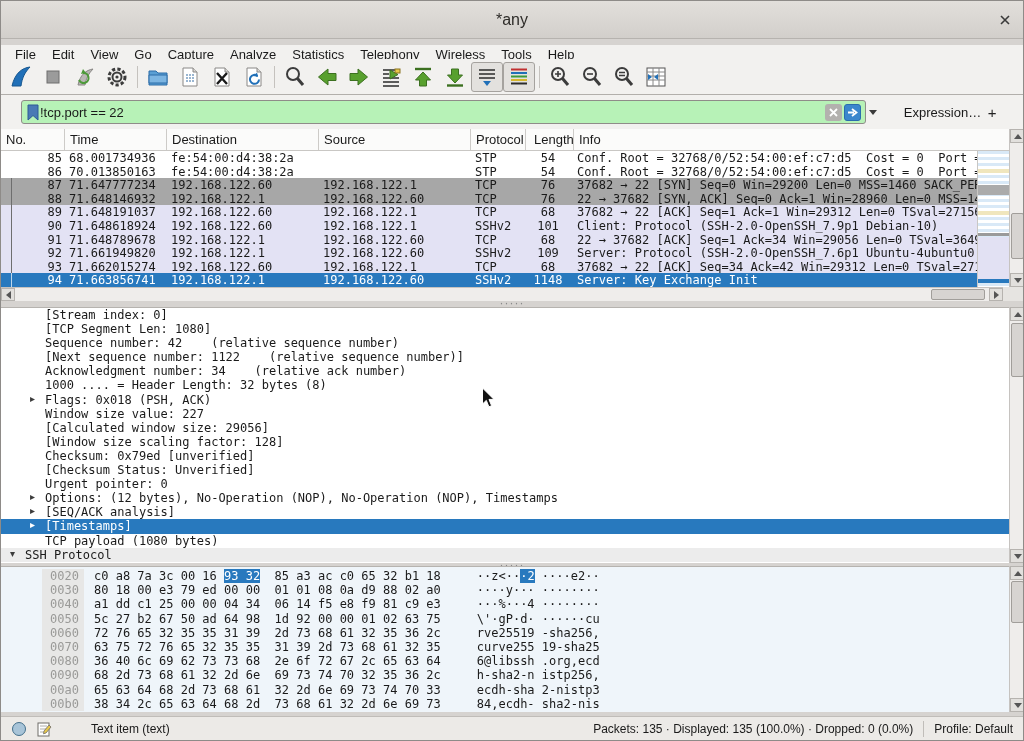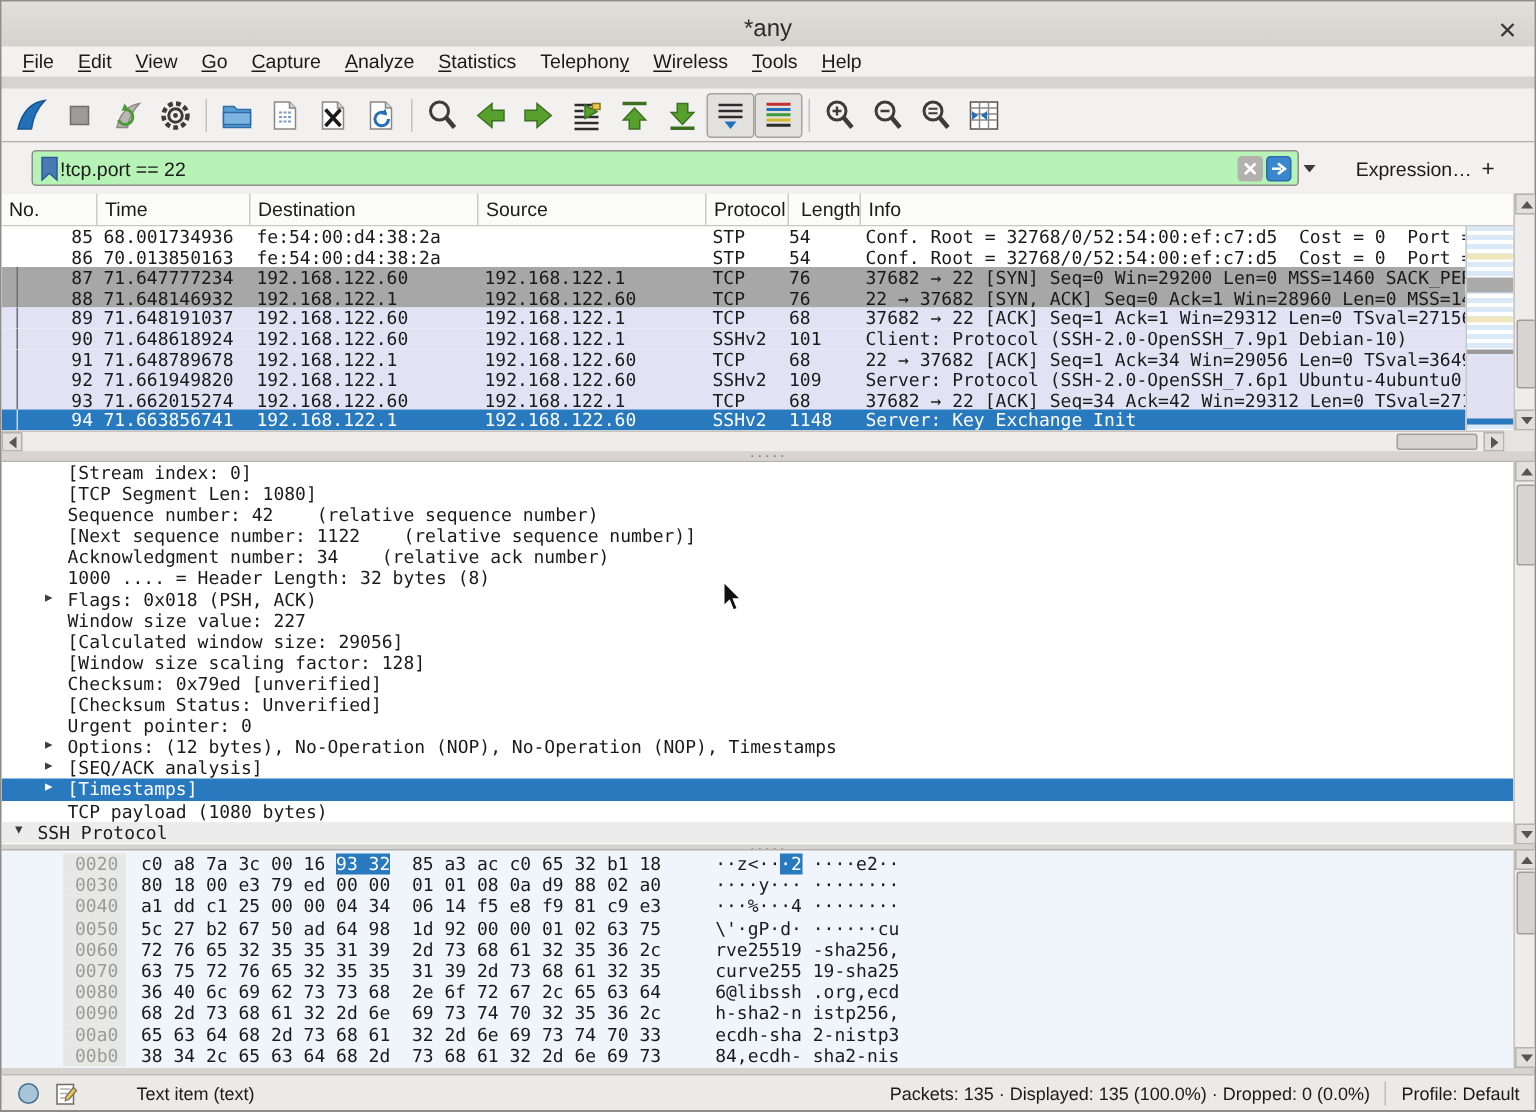--- a/index.html
+++ b/index.html
@@ -7,21 +7,21 @@
        font-family:"Liberation Sans",sans-serif;color:#1a1a1a;box-sizing:border-box;border:1px solid #8e8b88;}
   #app *{box-sizing:border-box;}
 
   
   .titlebar{position:absolute;top:0;left:0;right:0;height:38px;background:linear-gradient(#e2dfdb,#d2cfcb);
             border-bottom:1px solid #b6b3af;}
   .title{position:absolute;left:0;right:0;top:0;line-height:38px;text-align:center;font-size:16px;color:#2e2c29;}
   .close-btn{position:absolute;right:10px;top:11px;width:16px;height:16px;display:flex;align-items:center;justify-content:center;}
 
   
-  .menubar{position:absolute;top:30px;left:0;right:0;height:20px;background:#f2f1ef;display:flex;align-items:center;
+  .menubar{position:absolute;top:44px;left:0;right:0;height:20px;background:#f2f1ef;display:flex;align-items:center;
            padding-left:6px;font-size:13px;}
   .menu-item{padding:0 8px;line-height:20px;}
   .menu-item u{text-underline-offset:2px;}
 
   
   .toolbar{position:absolute;top:58px;left:0;right:0;height:36px;background:#f2f1ef;border-bottom:1px solid #b2afab;
            display:flex;align-items:center;padding-left:4px;}
   .tbtn{width:32px;height:30px;display:flex;align-items:center;justify-content:center;border:1px solid transparent;border-radius:3px;}
   .tbtn.pressed{background:#e3e1de;border-color:#a5a29e;}
   .tsep{width:9px;height:26px;position:relative;}
@@ -46,21 +46,21 @@
   .hcell{border-right:1px solid #cdcbc8;padding-left:5px;line-height:21px;overflow:hidden;white-space:nowrap;}
   .prows{position:absolute;top:150px;left:0;width:976px;height:136px;background:#fff;overflow:hidden;}
   .prow{display:flex;height:13.6px;line-height:13.6px;font:12px "DejaVu Sans Mono",monospace;white-space:pre;overflow:hidden;position:relative;}
   .prow.rel::before{content:"";position:absolute;left:10px;top:0;bottom:0;width:1px;background:#6e6e6e;}
   .prow.r-sel.rel::before{background:#bcd6ec;}
   .c-no{flex:0 0 64px;text-align:right;padding-right:3px;}
   .c-time{flex:0 0 102px;padding-left:4px;}
   .c-src{flex:0 0 152px;padding-left:4px;}
   .c-dst{flex:0 0 152px;padding-left:4px;}
   .c-proto{flex:0 0 55px;padding-left:4px;}
-  .c-len{flex:0 0 48px;text-align:left;padding-right:4px;}
+  .c-len{flex:0 0 48px;text-align:center;padding-right:4px;}
   .c-info{flex:1;padding-left:3px;overflow:hidden;}
   .r-white{background:#ffffff;}
   .r-gray{background:#a7a7a7;}
   .r-lav{background:#e3e2f4;}
   .r-sel{background:#2879be;color:#ffffff;}
 
   
   .minimap{position:absolute;left:976px;top:150px;width:32px;height:136px;border-left:1px solid #c9c7c4;
     background-image:
       linear-gradient(#2879be,#2879be),

